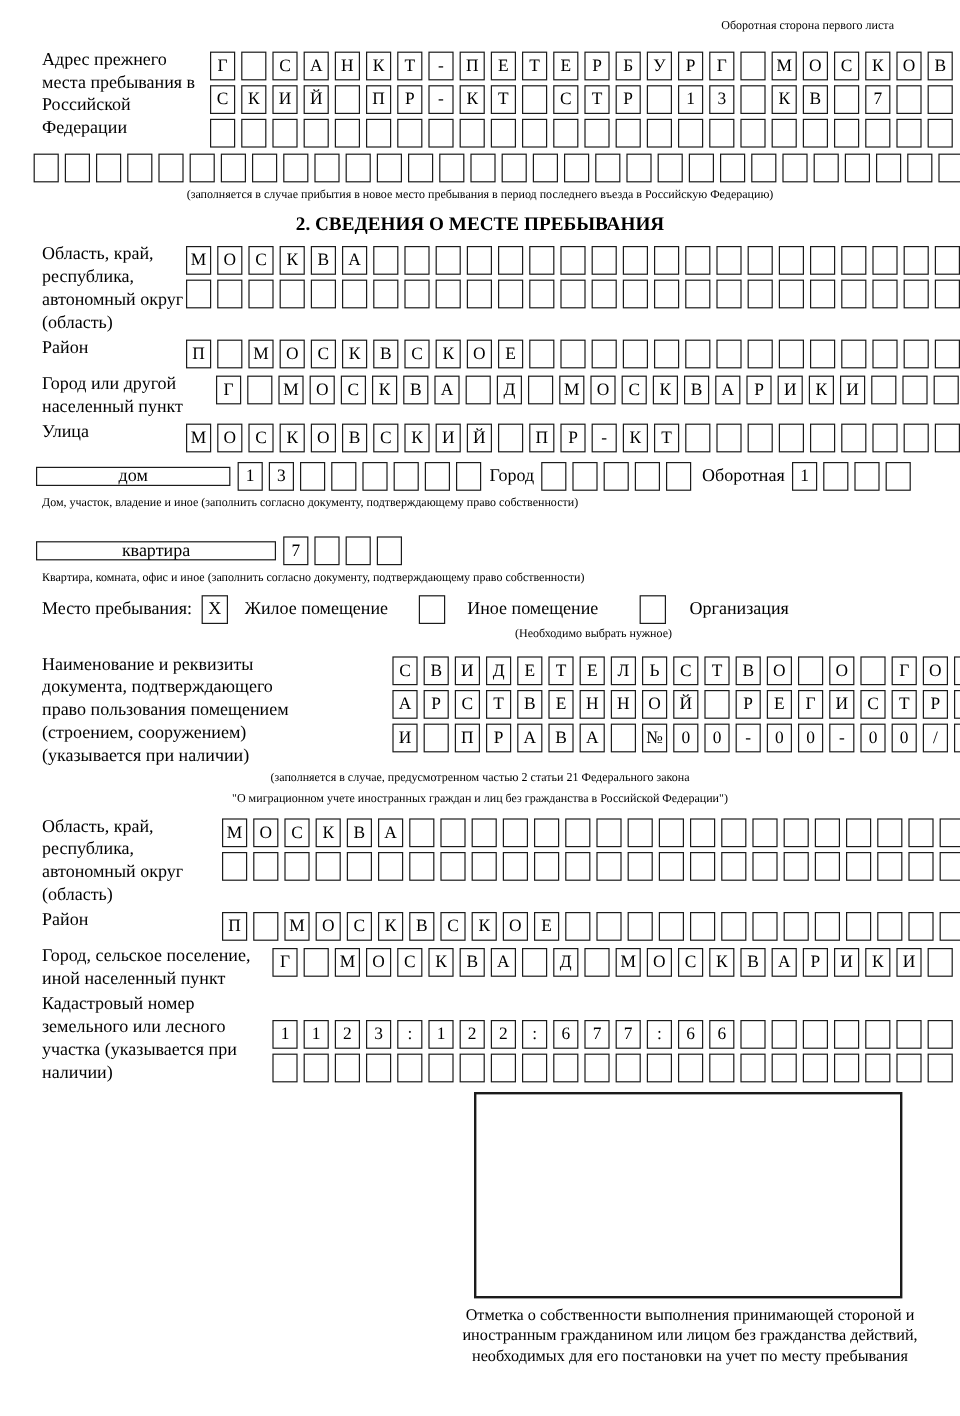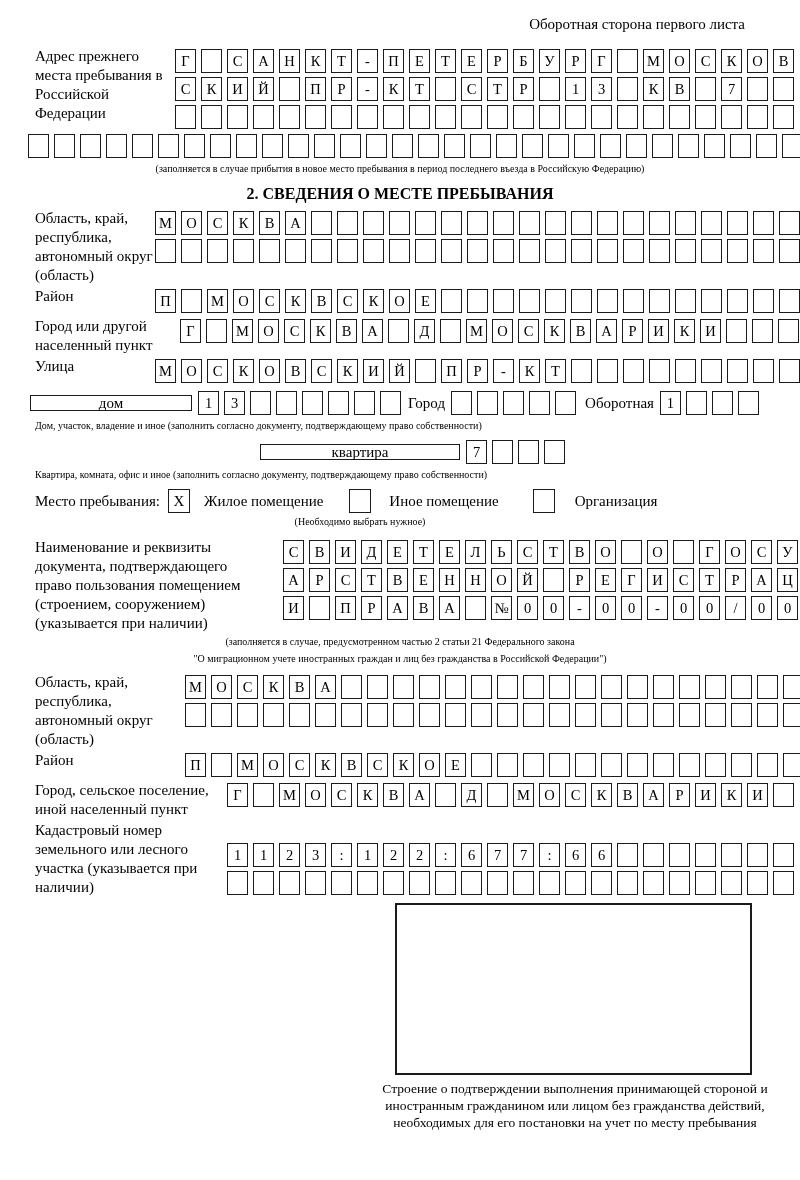--- a/index.html
+++ b/index.html
@@ -1,20 +1,20 @@
 <!DOCTYPE html>
 <html><head>
 <meta charset="utf-8">
 <style>
   html,body{margin:0;padding:0;background:#fff;}
   .page{
     position:relative;width:800px;height:1180px;overflow:hidden;background:#fff;
     font-family:"Liberation Serif","DejaVu Serif",serif;color:#000;
   }
-  .header-note{font-size:15px;text-align:right;padding:16px 55px 0 0;}
+  .header-note{font-size:10px;text-align:right;padding:16px 55px 0 0;}
   .fieldrow{display:flex;align-items:flex-start;margin-left:35px;}
   .flabel{font-size:15px;line-height:19px;flex:0 0 auto;}
   .cellstack{display:flex;flex-direction:column;}
   .cellrow{display:flex;margin:2px 0;}
   .cell{
     flex:0 0 19px;width:19px;height:22px;border:1.6px solid #1b1b1b;margin-right:5px;
     display:flex;align-items:center;justify-content:center;font-size:14.5px;line-height:1;
   }
   .labelbox{
     border:1.7px solid #1b1b1b;height:16px;display:flex;align-items:center;justify-content:center;
@@ -331,43 +331,43 @@
     <div class="flabel" style="margin:0 6px 0 4px;">Оборотная</div>
     <div class="cellrow">
         <div class="cell">1</div>
         <div class="cell"></div>
         <div class="cell"></div>
         <div class="cell"></div>
       </div>
   </div>
   <div class="caption" style="text-align:left;margin-left:35px;">Дом, участок, владение и иное (заполнить согласно документу, подтверждающему право собственности)</div>
 
-  <div class="inline-center" style="margin-left:30px;margin-top:4px;justify-content:center;">
+  <div class="inline-center" style="margin-left:30px;margin-top:17px;">
     <div class="labelbox" style="width:200px;">квартира</div>
     <div class="cellrow" style="margin-left:6px;">
         <div class="cell">7</div>
         <div class="cell"></div>
         <div class="cell"></div>
         <div class="cell"></div>
       </div>
   </div>
   <div class="caption" style="text-align:left;margin-left:35px;">Квартира, комната, офис и иное (заполнить согласно документу, подтверждающему право собственности)</div>
 
   <div class="inline-center" style="margin-left:35px;margin-top:6px;">
     <div class="flabel">Место пребывания:</div>
     <div class="checkbox" style="margin-left:8px;">X</div>
     <div class="flabel" style="margin-left:14px;">Жилое помещение</div>
     <div class="checkbox" style="margin-left:26px;"></div>
     <div class="flabel" style="margin-left:18px;">Иное помещение</div>
     <div class="checkbox" style="margin-left:34px;"></div>
     <div class="flabel" style="margin-left:20px;">Организация</div>
   </div>
-  <div class="caption" style="margin-left:160px;width:400px;">(Необходимо выбрать нужное)</div>
-
-  <div class="fieldrow" style="margin-top:8px;">
+  <div class="caption" style="margin-left:160px;width:400px;text-align:right;">(Необходимо выбрать нужное)</div>
+
+  <div class="fieldrow" style="margin-top:8px;gap:44px;">
     <div class="flabel" style="width:228px;">Наименование и реквизиты документа, подтверждающего право пользования помещением (строением, сооружением) (указывается при наличии)</div>
     <div class="cellstack" style="margin-left:20px;">
       <div class="cellrow">
           <div class="cell">С</div>
           <div class="cell">В</div>
           <div class="cell">И</div>
           <div class="cell">Д</div>
           <div class="cell">Е</div>
           <div class="cell">Т</div>
           <div class="cell">Е</div>
@@ -599,15 +599,15 @@
           <div class="cell"></div>
           <div class="cell"></div>
           <div class="cell"></div>
           <div class="cell"></div>
           <div class="cell"></div>
         </div>
     </div>
   </div>
 
   <div class="stamp-box" style="margin-left:395px;margin-top:6px;width:357px;height:172px;"></div>
-  <div class="caption" style="margin-left:370px;width:410px;margin-top:5px;font-size:13.5px;">Строение о подтверждении выполнения принимающей стороной и иностранным гражданином или лицом без гражданства действий, необходимых для его постановки на учет по месту пребывания</div>
+  <div class="caption" style="margin-left:370px;width:410px;margin-top:5px;font-size:13.5px;">Отметка о собственности выполнения принимающей стороной и иностранным гражданином или лицом без гражданства действий, необходимых для его постановки на учет по месту пребывания</div>
 
 </div>
 
 </body></html>

